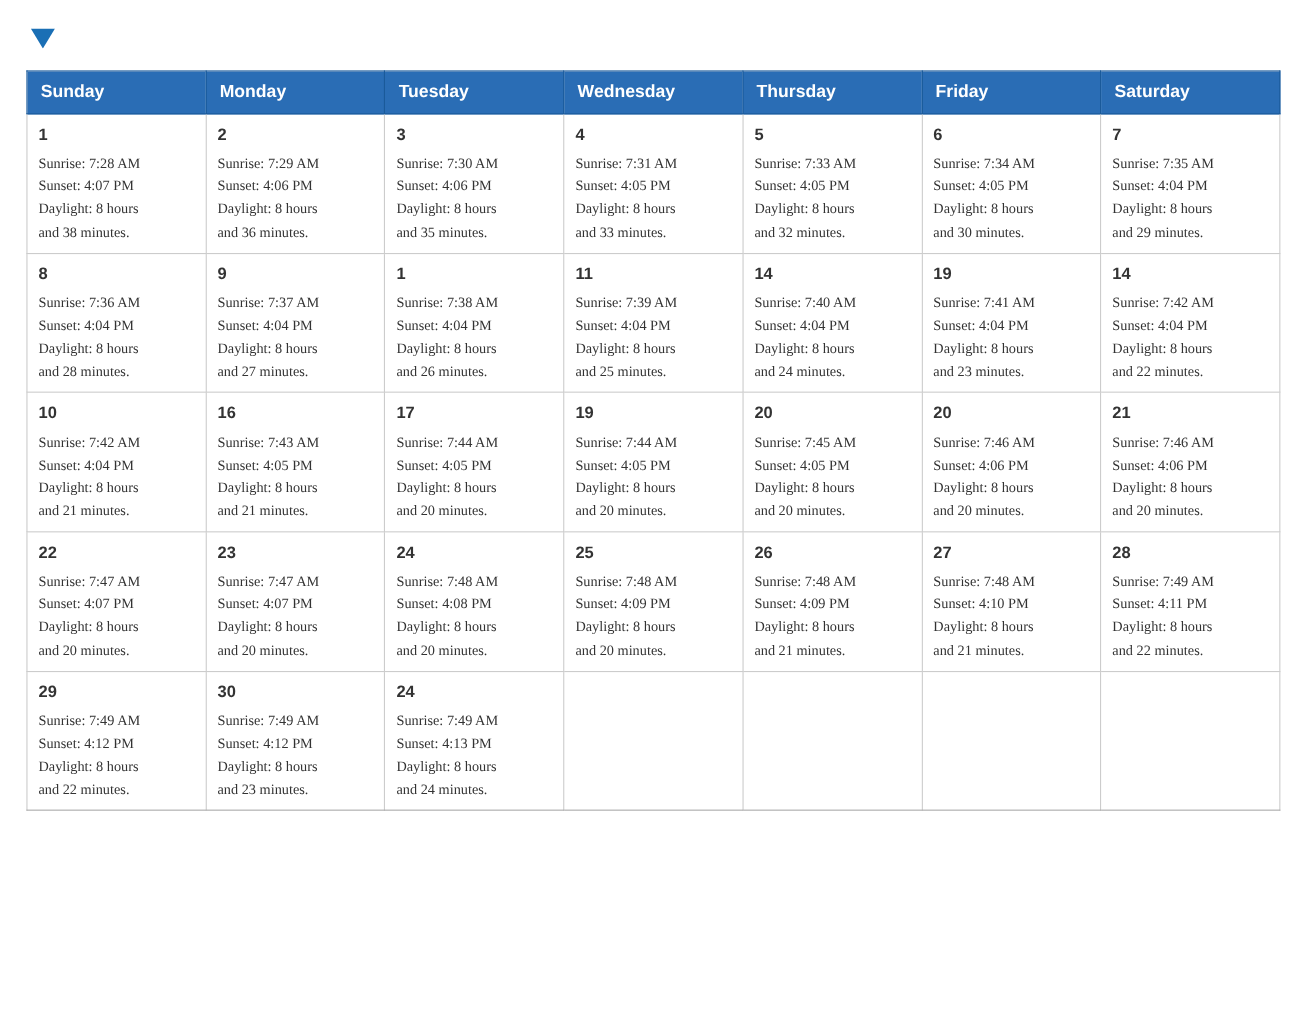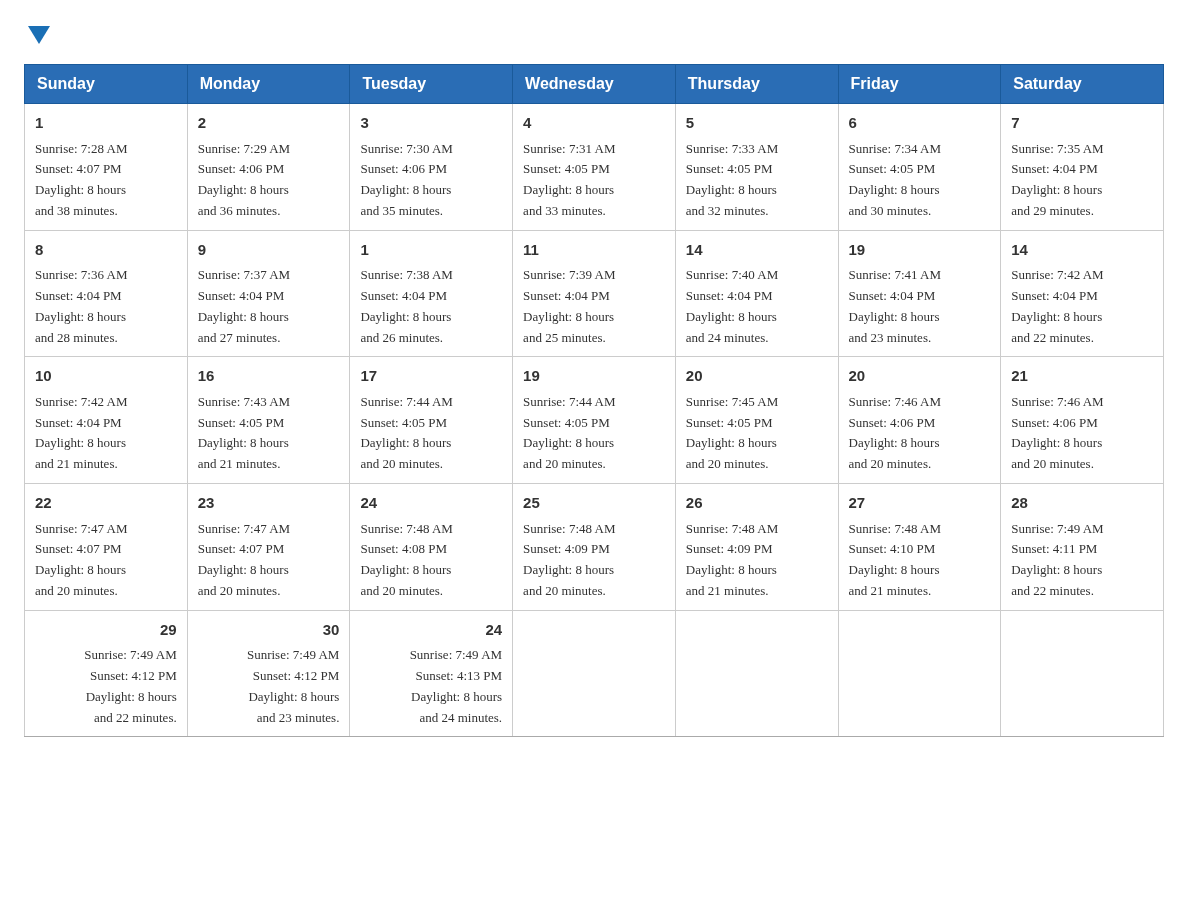--- a/index.html
+++ b/index.html
@@ -84,21 +84,20 @@
     .day-info {
       font-size: 13px;
       line-height: 1.6;
       font-family: Liberation Serif, serif;
     }
     .empty-cell {
       background: #fff;
     }
     tr:last-child td {
       border-bottom: 1px solid #aaa;
-      text-align: right;
     }
   </style>
 </head>
 <body>
 
 <div class="header">
   <div class="logo">
     <div class="logo-row">
       <span class="logo-text-general"></span>
       <svg width="22" height="18" viewBox="0 0 22 18" style="margin-left:4px;margin-top:2px;">

